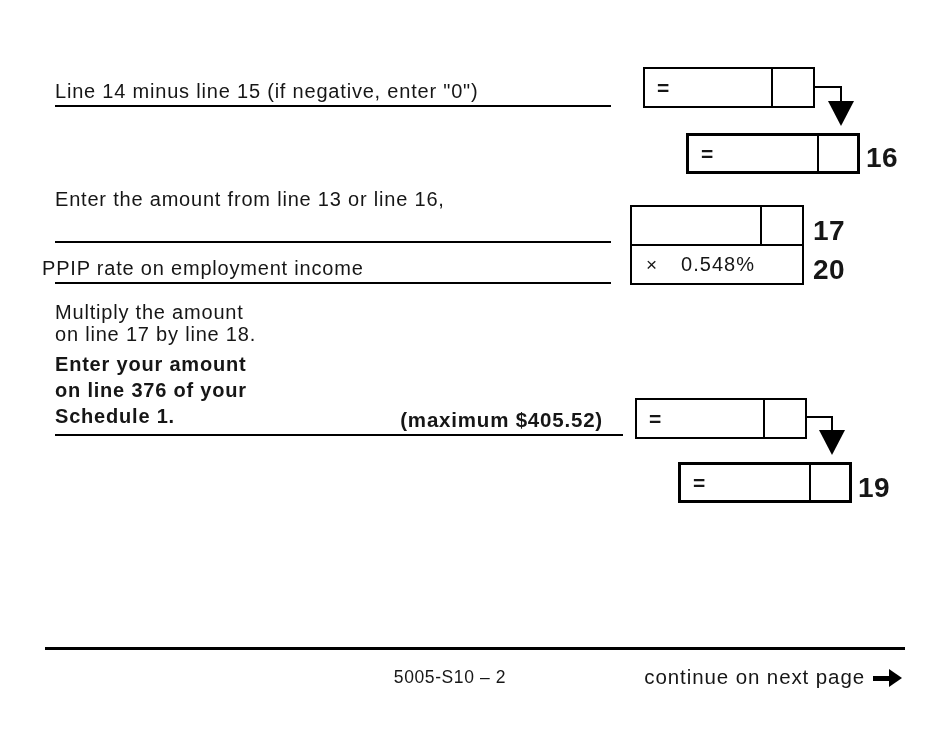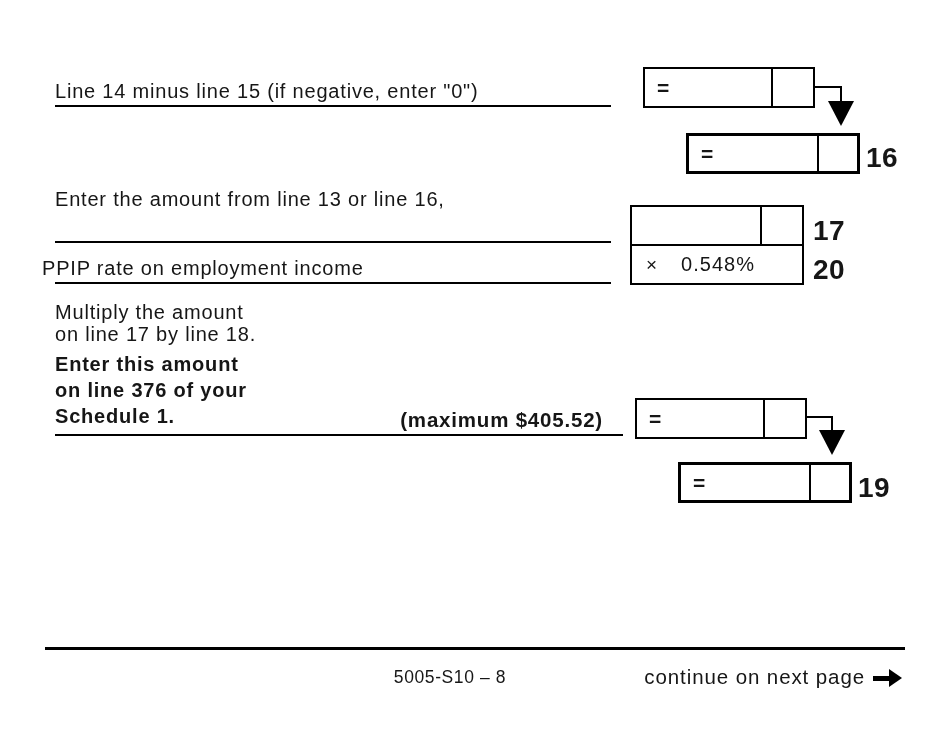--- a/index.html
+++ b/index.html
@@ -75,21 +75,21 @@
   <div class="rule" style="left:55px; top:282px; width:556px;"></div>
 
   <div class="box" style="left:630px; top:244px; width:174px; height:41px;">
     <span class="mult">×</span>
     <span class="rate">0.548%</span>
   </div>
   <div class="linenum" style="left:813px; top:254px;">20</div>
 
   <div class="txt" style="left:55px; top:301px;">Multiply the amount</div>
   <div class="txt" style="left:55px; top:323px;">on line 17 by line 18.</div>
-  <div class="txt bold" style="left:55px; top:353px;">Enter this amount</div>
+  <div class="txt bold" style="left:55px; top:353px;">Enter your amount</div>
   <div class="txt bold" style="left:55px; top:379px;">on line 376 of your</div>
   <div class="txt bold" style="left:55px; top:405px;">Schedule 1.</div>
 
   <div class="txt bold" style="left:360px; top:409px; width:243px; text-align:right; font-size:20.5px;">(maximum $405.52)</div>
   <div class="rule" style="left:55px; top:434px; width:568px;"></div>
 
   <div class="box" style="left:635px; top:398px; width:172px; height:41px;">
     <span class="eq">=</span>
     <div class="vdiv" style="left:126px;"></div>
   </div>
@@ -100,18 +100,18 @@
     <div class="tri" style="left:819px; top:430px;"></div>
   </div>
 
   <div class="box thick" style="left:678px; top:462px; width:174px; height:41px;">
     <span class="eq">=</span>
     <div class="vdiv" style="left:128px;"></div>
   </div>
   <div class="linenum" style="left:858px; top:472px;">19</div>
 
   <div class="rule thick" style="left:45px; top:647px; width:860px;"></div>
-  <div class="footer-code" style="left:330px; top:667px; width:240px;">5005-S10 – 8</div>
+  <div class="footer-code" style="left:330px; top:667px; width:240px;">5005-S10 – 2</div>
   <div class="footer-continue" style="left:560px; top:665px; width:342px;">
     <span>continue on next page</span><span class="arrow-right"><span class="shaft"></span><span class="head"></span></span>
   </div>
 
 </div>
 
 </body></html>

